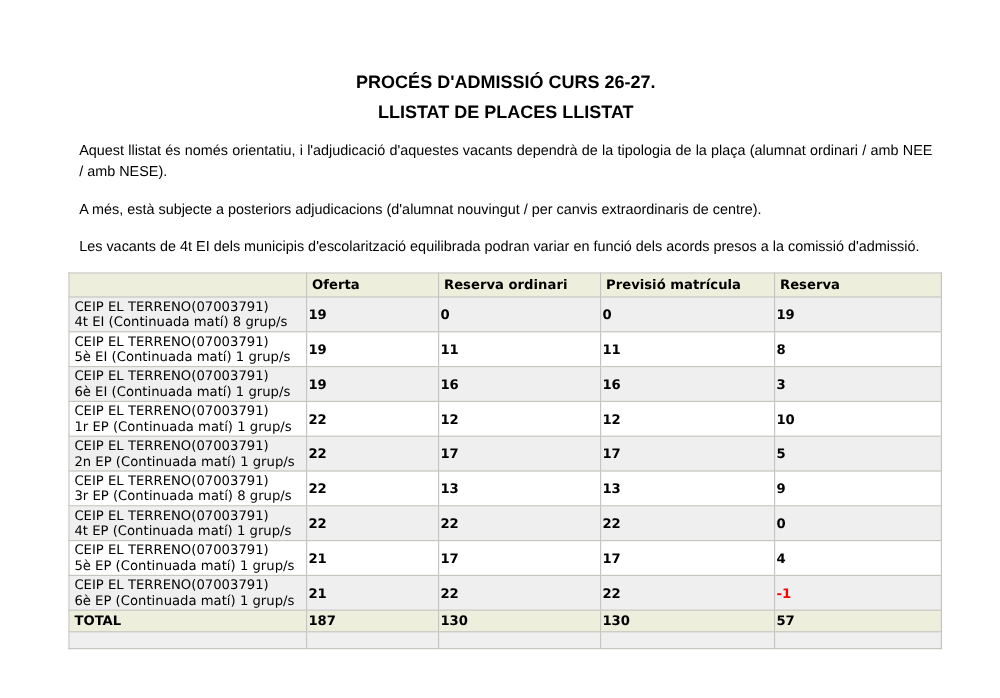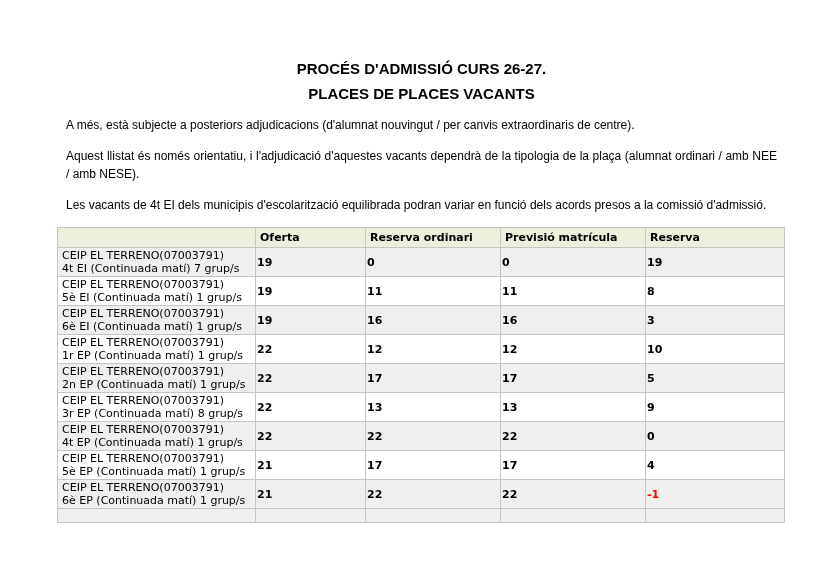--- a/index.html
+++ b/index.html
@@ -85,25 +85,25 @@
     padding: 0;
   }
 </style>
 </head>
 <body>
 
 <div class="doc">
 
   <div class="title">
     <div>PROCÉS D'ADMISSIÓ CURS 26-27.</div>
-    <div>PLACES DE PLACES VACANTS</div>
+    <div>LLISTAT DE PLACES LLISTAT</div>
   </div>
 
+  <p class="para">Aquest llistat és només orientatiu, i l'adjudicació d'aquestes vacants dependrà de la tipologia de la plaça (alumnat ordinari / amb NEE / amb NESE).</p>
   <p class="para">A més, està subjecte a posteriors adjudicacions (d'alumnat nouvingut / per canvis extraordinaris de centre).</p>
-  <p class="para">Aquest llistat és només orientatiu, i l'adjudicació d'aquestes vacants dependrà de la tipologia de la plaça (alumnat ordinari / amb NEE / amb NESE).</p>
   <p class="para">Les vacants de 4t EI dels municipis d'escolarització equilibrada podran variar en funció dels acords presos a la comissió d'admissió.</p>
 
   <table class="vacants">
     <colgroup>
       <col style="width:198px">
       <col style="width:110px">
       <col style="width:135px">
       <col style="width:145px">
       <col style="width:139px">
     </colgroup>
@@ -113,21 +113,21 @@
         <th>Oferta</th>
         <th>Reserva ordinari</th>
         <th>Previsió matrícula</th>
         <th>Reserva</th>
       </tr>
     </thead>
     <tbody>
       <tr class="alt">
         <td class="name">
           <div>CEIP EL TERRENO(07003791)</div>
-          <div>4t EI (Continuada matí) 7 grup/s</div>
+          <div>4t EI (Continuada matí) 8 grup/s</div>
         </td>
         <td class="num">19</td>
         <td class="num">0</td>
         <td class="num">0</td>
         <td class="num">19</td>
       </tr>
       <tr>
         <td class="name">
           <div>CEIP EL TERRENO(07003791)</div>
           <div>5è EI (Continuada matí) 1 grup/s</div>
@@ -200,20 +200,27 @@
       <tr class="alt">
         <td class="name">
           <div>CEIP EL TERRENO(07003791)</div>
           <div>6è EP (Continuada matí) 1 grup/s</div>
         </td>
         <td class="num">21</td>
         <td class="num">22</td>
         <td class="num">22</td>
         <td class="num neg">-1</td>
       </tr>
+      <tr class="total">
+        <td class="label">TOTAL</td>
+        <td class="num">187</td>
+        <td class="num">130</td>
+        <td class="num">130</td>
+        <td class="num">57</td>
+      </tr>
       <tr class="footer">
         <td></td>
         <td></td>
         <td></td>
         <td></td>
         <td></td>
       </tr>
     </tbody>
   </table>
 

